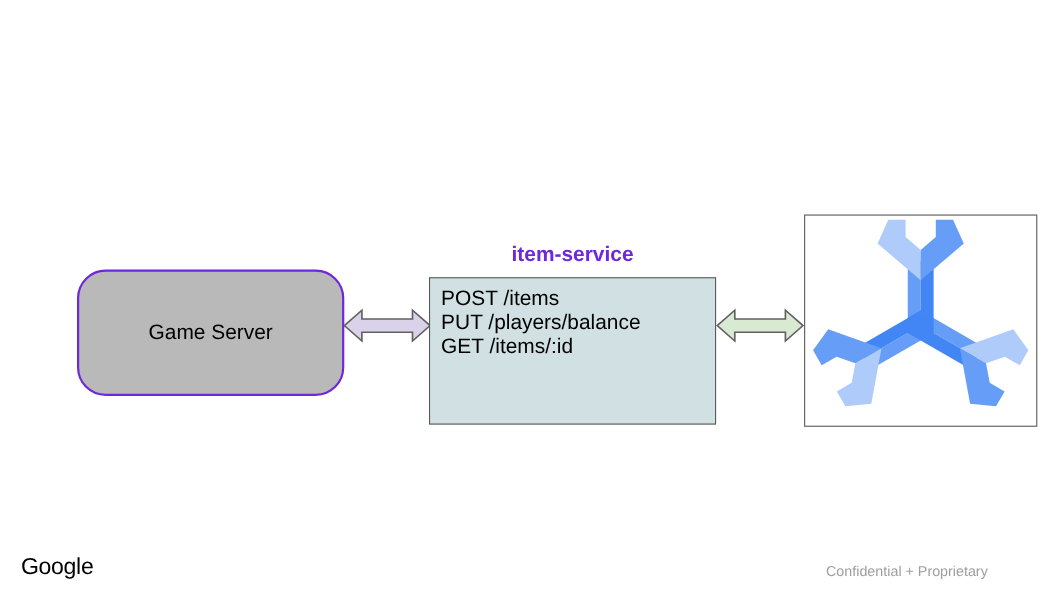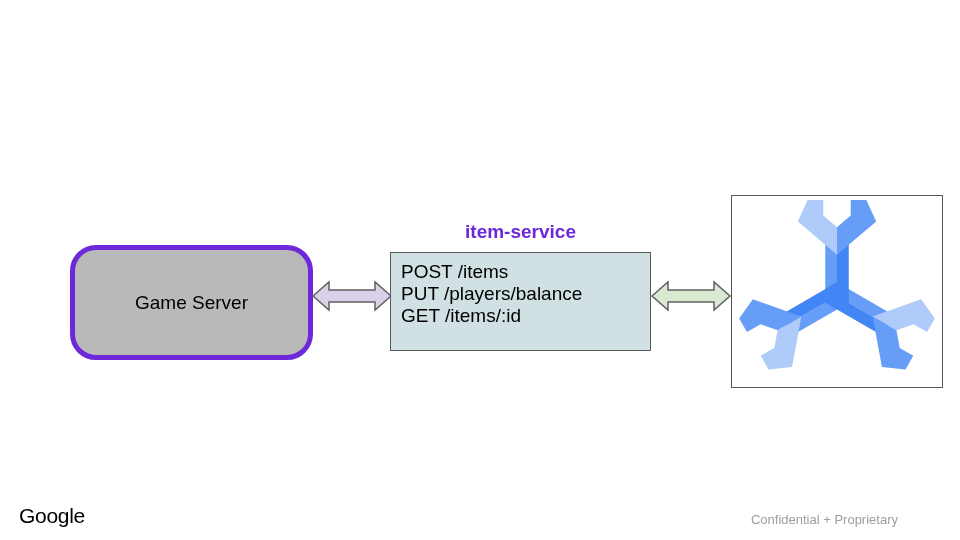--- a/index.html
+++ b/index.html
@@ -4,32 +4,32 @@
 <style>
   html,body{margin:0;padding:0;background:#e8e8e8;}
   .slide{
     position:relative;width:960px;height:540px;background:#ffffff;
     font-family:"Liberation Sans",sans-serif;overflow:hidden;
   }
   .shape{position:absolute;box-sizing:border-box;}
   
   .game-server{
     left:70px;top:245px;width:243px;height:115px;
-    background:#b9b9b9;border:5px solid #6d28d9;border-radius:26px;
+    background:#b9b9b9;border:2px solid #6d28d9;border-radius:26px;
     display:flex;align-items:center;justify-content:center;
     font-size:19px;color:#000;
   }
   
   .item-service-title{
     left:390px;top:221px;width:261px;text-align:center;
     font-size:19px;font-weight:bold;color:#6d28d9;
   }
   
   .item-service{
-    left:390px;top:252px;width:261px;height:99px;
+    left:390px;top:252px;width:261px;height:134px;
     background:#d0e0e3;border:1px solid #595959;
     padding:8px 0 0 10px;font-size:19px;line-height:22px;color:#000;
   }
   .endpoint{white-space:nowrap;}
   
   .arrow-svg{position:absolute;width:80px;height:32px;overflow:visible;}
   .arrow-svg polygon{stroke:#616161;stroke-width:1.5;stroke-linejoin:miter;}
   .arrow-1{left:312px;top:280px;}
   .arrow-2{left:651px;top:280px;}
   

